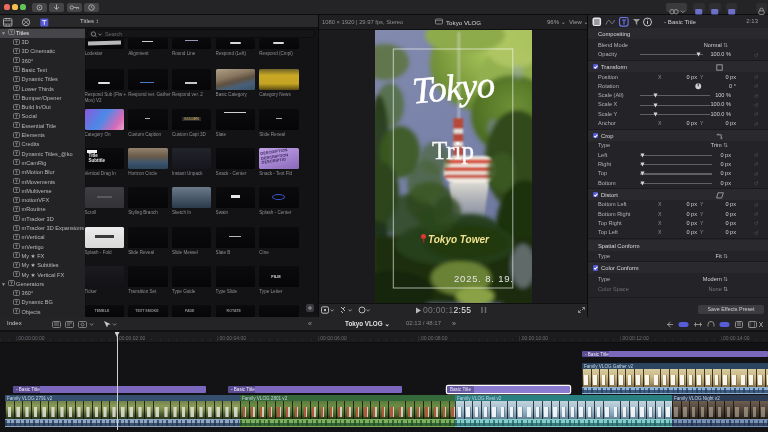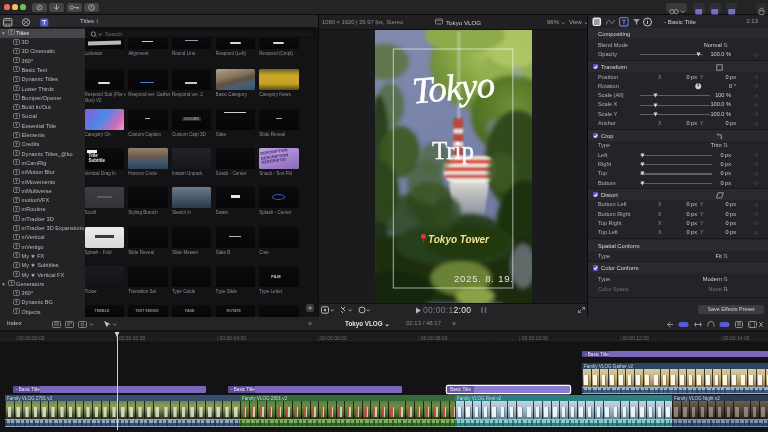--- a/index.html
+++ b/index.html
@@ -432,21 +432,21 @@
 <circle cx="4" cy="4" r="1.2" fill="#b8b8ba"></circle>
 <path d="M9.5 3.4l1.6 1.8 1.6-1.8" stroke="#9a9a9c" stroke-width="0.9" fill="none"></path>
 <path d="M20 1l4 4M20 5l2 2M24 1l-2 2" stroke="#b8b8ba" stroke-width="1"></path>
 <path d="M27.5 3.4l1.6 1.8 1.6-1.8" stroke="#9a9a9c" stroke-width="0.9" fill="none"></path>
 <circle cx="41" cy="4" r="3" fill="none" stroke="#b8b8ba" stroke-width="1"></circle>
 <path d="M45.5 3.4l1.6 1.8 1.6-1.8" stroke="#9a9a9c" stroke-width="0.9" fill="none"></path>
 </svg>
 <svg class="abs" style="left:415px;top:306.5px" width="7" height="7" viewBox="0 0 7 7">
       <path d="M1 0.5v6l5-3z" fill="#b8b8ba"></path>
     </svg>
-<div style="position:absolute;left:423px;top:305.5px;font-size:8.5px;line-height:9.5px;color:#7c7c80;font-weight:400;white-space:nowrap;letter-spacing:0.3px"><span style="color:#7c7c80">00:00:1</span><span style="color:#ececee">2:00</span></div>
+<div style="position:absolute;left:423px;top:305.5px;font-size:8.5px;line-height:9.5px;color:#7c7c80;font-weight:400;white-space:nowrap;letter-spacing:0.3px"><span style="color:#7c7c80">00:00:1</span><span style="color:#ececee">2:55</span></div>
 <svg class="abs" style="left:480px;top:306px" width="10" height="8" viewBox="0 0 10 8">
 <path d="M2 1v6M5.5 1v6" stroke="#6e6e72" stroke-width="1.4"></path>
 </svg>
 <svg class="abs" style="left:577px;top:306px" width="9" height="8" viewBox="0 0 9 8">
 <path d="M1.5 6.5L4 4M7.5 1.5L5 4M1.5 6.5v-2.2M1.5 6.5h2.2M7.5 1.5v2.2M7.5 1.5H5.3" stroke="#9a9a9c" stroke-width="0.9" fill="none"></path>
 </svg>
 <div style="position:absolute;left:318px;top:15px;width:1px;height:302px;background:#0a0a0a"></div>
 <div style="position:absolute;left:587px;top:15px;width:1px;height:302px;background:#0a0a0a"></div>
 <div style="position:absolute;left:588px;top:15px;width:180px;height:302px;background:#242428"></div>
 <svg class="abs" style="left:592px;top:17px" width="60" height="10" viewBox="0 0 60 10">

